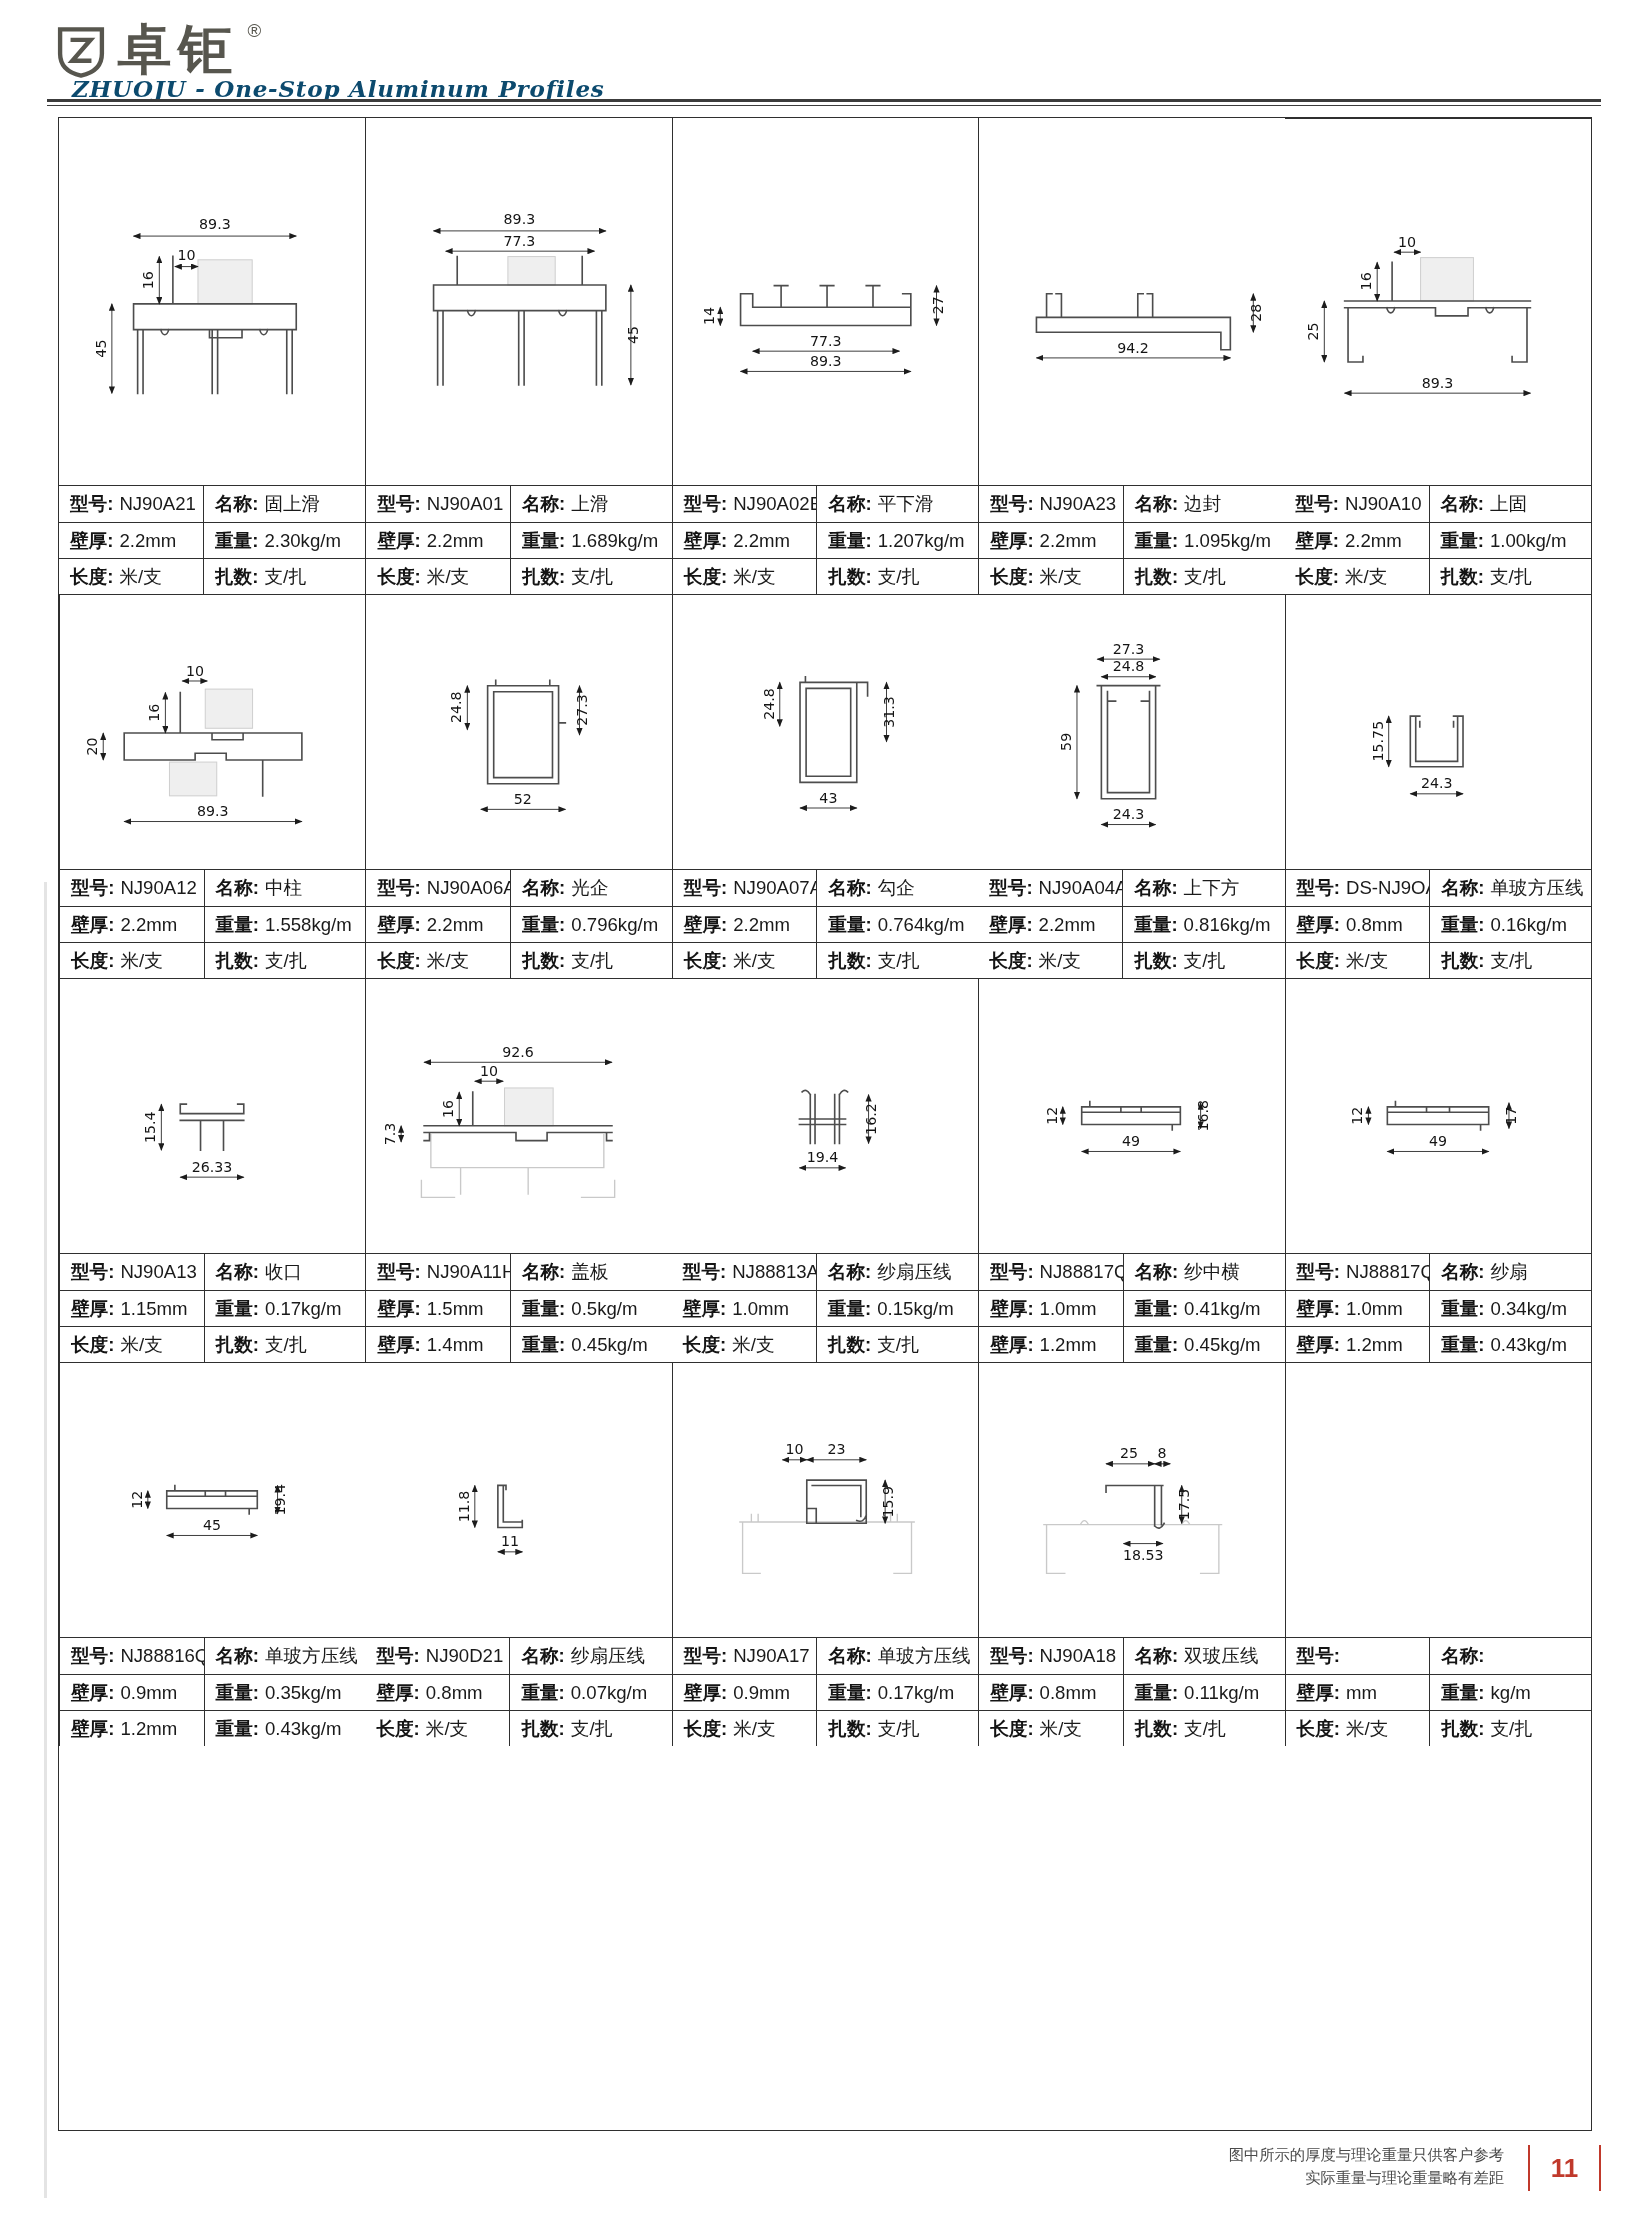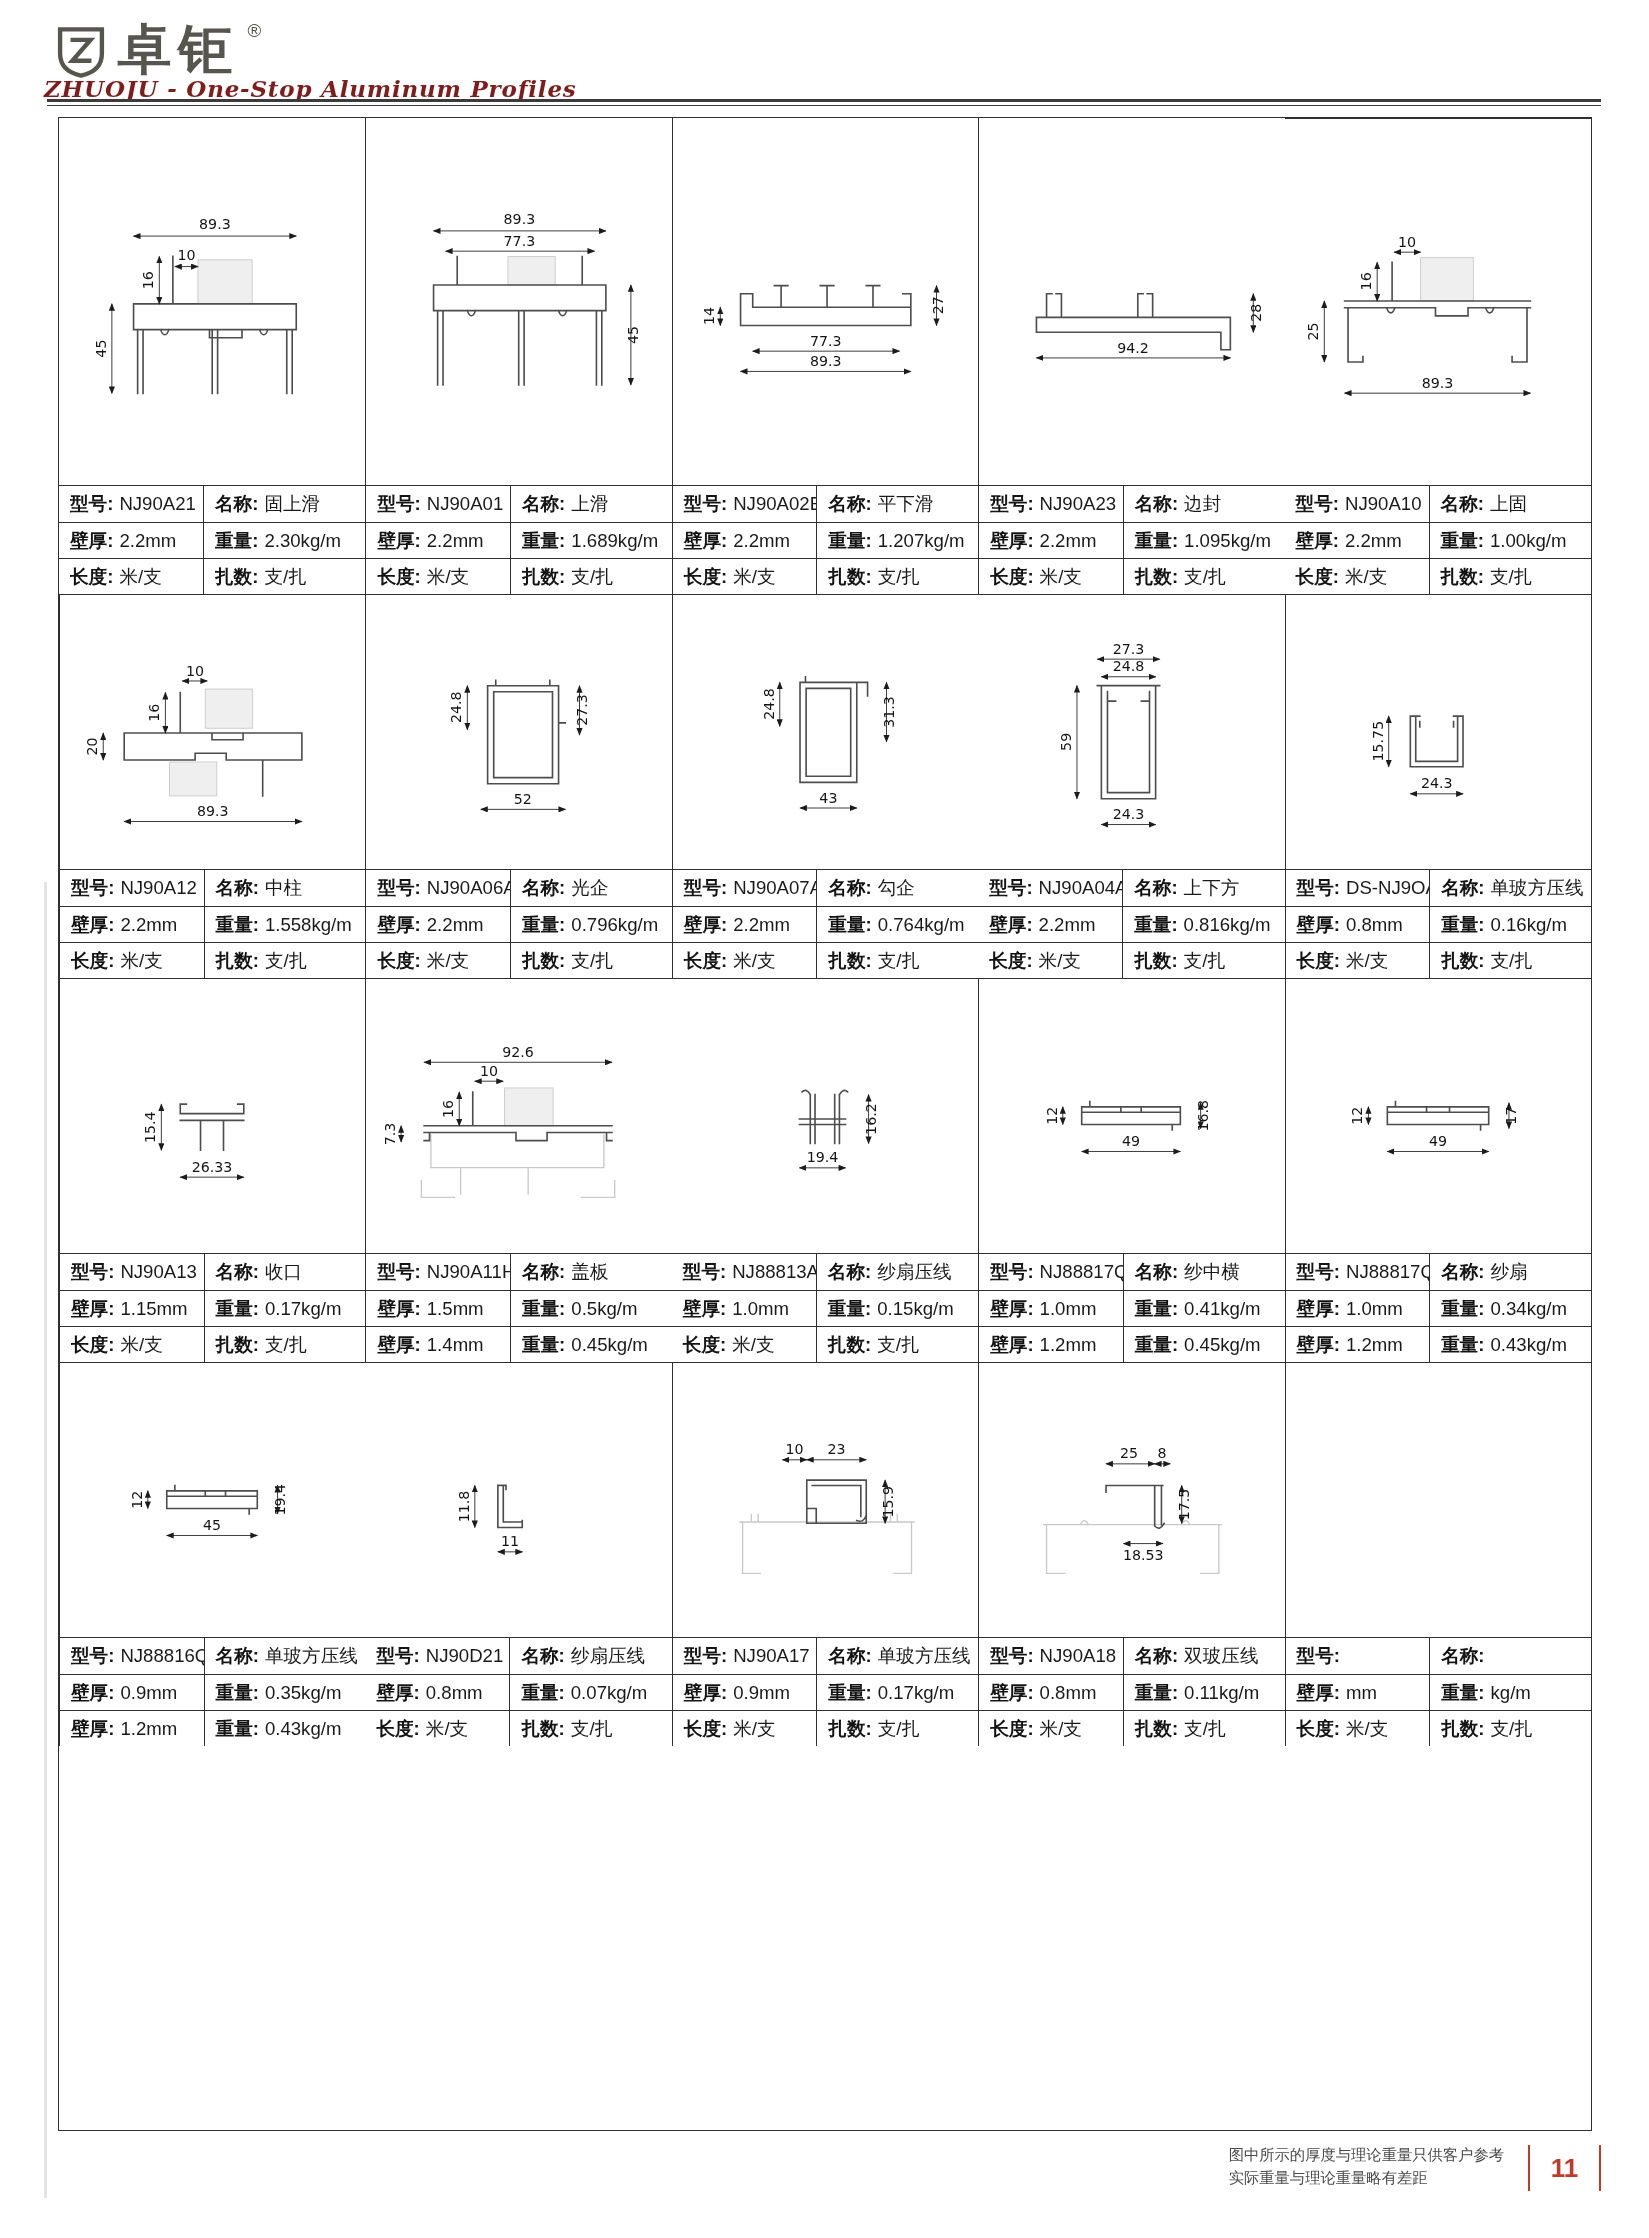--- a/index.html
+++ b/index.html
@@ -3,22 +3,22 @@
 <meta charset="utf-8">
 <style>
   html,body{margin:0;padding:0;background:#888;}
   .page{position:relative;width:1650px;height:2239px;background:#ffffff;overflow:hidden;
         font-family:"Liberation Sans",sans-serif;color:#111;}
   
   .logo-row{position:absolute;left:53px;top:22px;display:flex;align-items:flex-start;gap:8.5px;}
   .logo-mark{width:56px;height:54px;margin-top:3.4px;}
   .logo-text{font-size:54px;font-weight:700;color:#57564e;letter-spacing:6.8px;line-height:54px;}
   .reg{font-size:18.6px;color:#57564e;margin-top:-1.7px;}
-  .tagline{position:absolute;left:44px;top:75px;font-family:"DejaVu Serif",serif;font-style:italic;
-           font-size:23px;font-weight:700;color:#7f1d1d;letter-spacing:0.8px;}
+  .tagline{position:absolute;left:72px;top:75px;font-family:"DejaVu Serif",serif;font-style:italic;
+           font-size:23px;font-weight:700;color:#0c4a6e;letter-spacing:0.8px;}
   .rule{position:absolute;left:47px;width:1554px;background:#3c3c3c;}
   .rule.thick{top:99px;height:2.5px;}
   .rule.thin{top:105px;height:0.8px;}
   .leftstrip{position:absolute;left:44px;top:882px;width:2.5px;height:1316px;background:#e4e4e4;}
   
   .grid{position:absolute;left:58px;top:117px;width:1534px;display:grid;
         grid-template-columns:repeat(5,1fr);grid-template-rows:476px 384px 384px 384px 384px;
         border:1.7px solid #2f2f2f;box-sizing:border-box;}
   .cell{display:flex;flex-direction:column;box-sizing:border-box;border-left:1.7px solid #2f2f2f;border-top:1.7px solid #2f2f2f;min-width:0;}
   .cell:nth-child(4n+1){border-left:none;}
@@ -33,21 +33,21 @@
   .tc.b{width:53%;border-left:1.7px solid #2f2f2f;}
   .lb{font-size:18.6px;font-weight:700;color:#141414;}
   .vl{font-size:18.6px;font-weight:500;color:#1a1a1a;}
   
   .pf{stroke:#4d4d4d;stroke-width:2.4;fill:none;stroke-linecap:square;}
   .pf2{stroke:#c9c9c9;stroke-width:2;fill:none;}
   .gr{fill:#efefef;stroke:#cfcfcf;stroke-width:1.5;}
   .dim{stroke:#222;stroke-width:1.3;fill:none;}
   .dt{font-family:"DejaVu Sans",sans-serif;font-size:21px;font-weight:500;fill:#141414;}
   
-  .pagenote{position:absolute;top:2143px;right:146px;text-align:left;font-size:15.3px;line-height:23px;color:#4a4a4a;}
+  .pagenote{position:absolute;top:2143px;right:146px;text-align:right;font-size:15.3px;line-height:23px;color:#4a4a4a;}
   .pagenum{position:absolute;top:2145px;right:49px;height:46px;width:73px;display:flex;align-items:center;justify-content:center;
            border-left:2.5px solid #c0392b;border-right:2.5px solid #c0392b;box-sizing:border-box;}
   .pagenum span{font-size:26px;font-weight:700;color:#c0392b;}
   .contactbar{position:absolute;left:0;top:2201px;width:100%;height:37px;background:#e9e9e9;border-top:0.8px solid #dadada;
               display:flex;align-items:center;justify-content:center;font-size:25.4px;color:#b5bfcf;letter-spacing:0.8px;box-sizing:border-box;}
   .defs{position:absolute;width:0;height:0;}
 </style>
 </head>
 <body>
 

